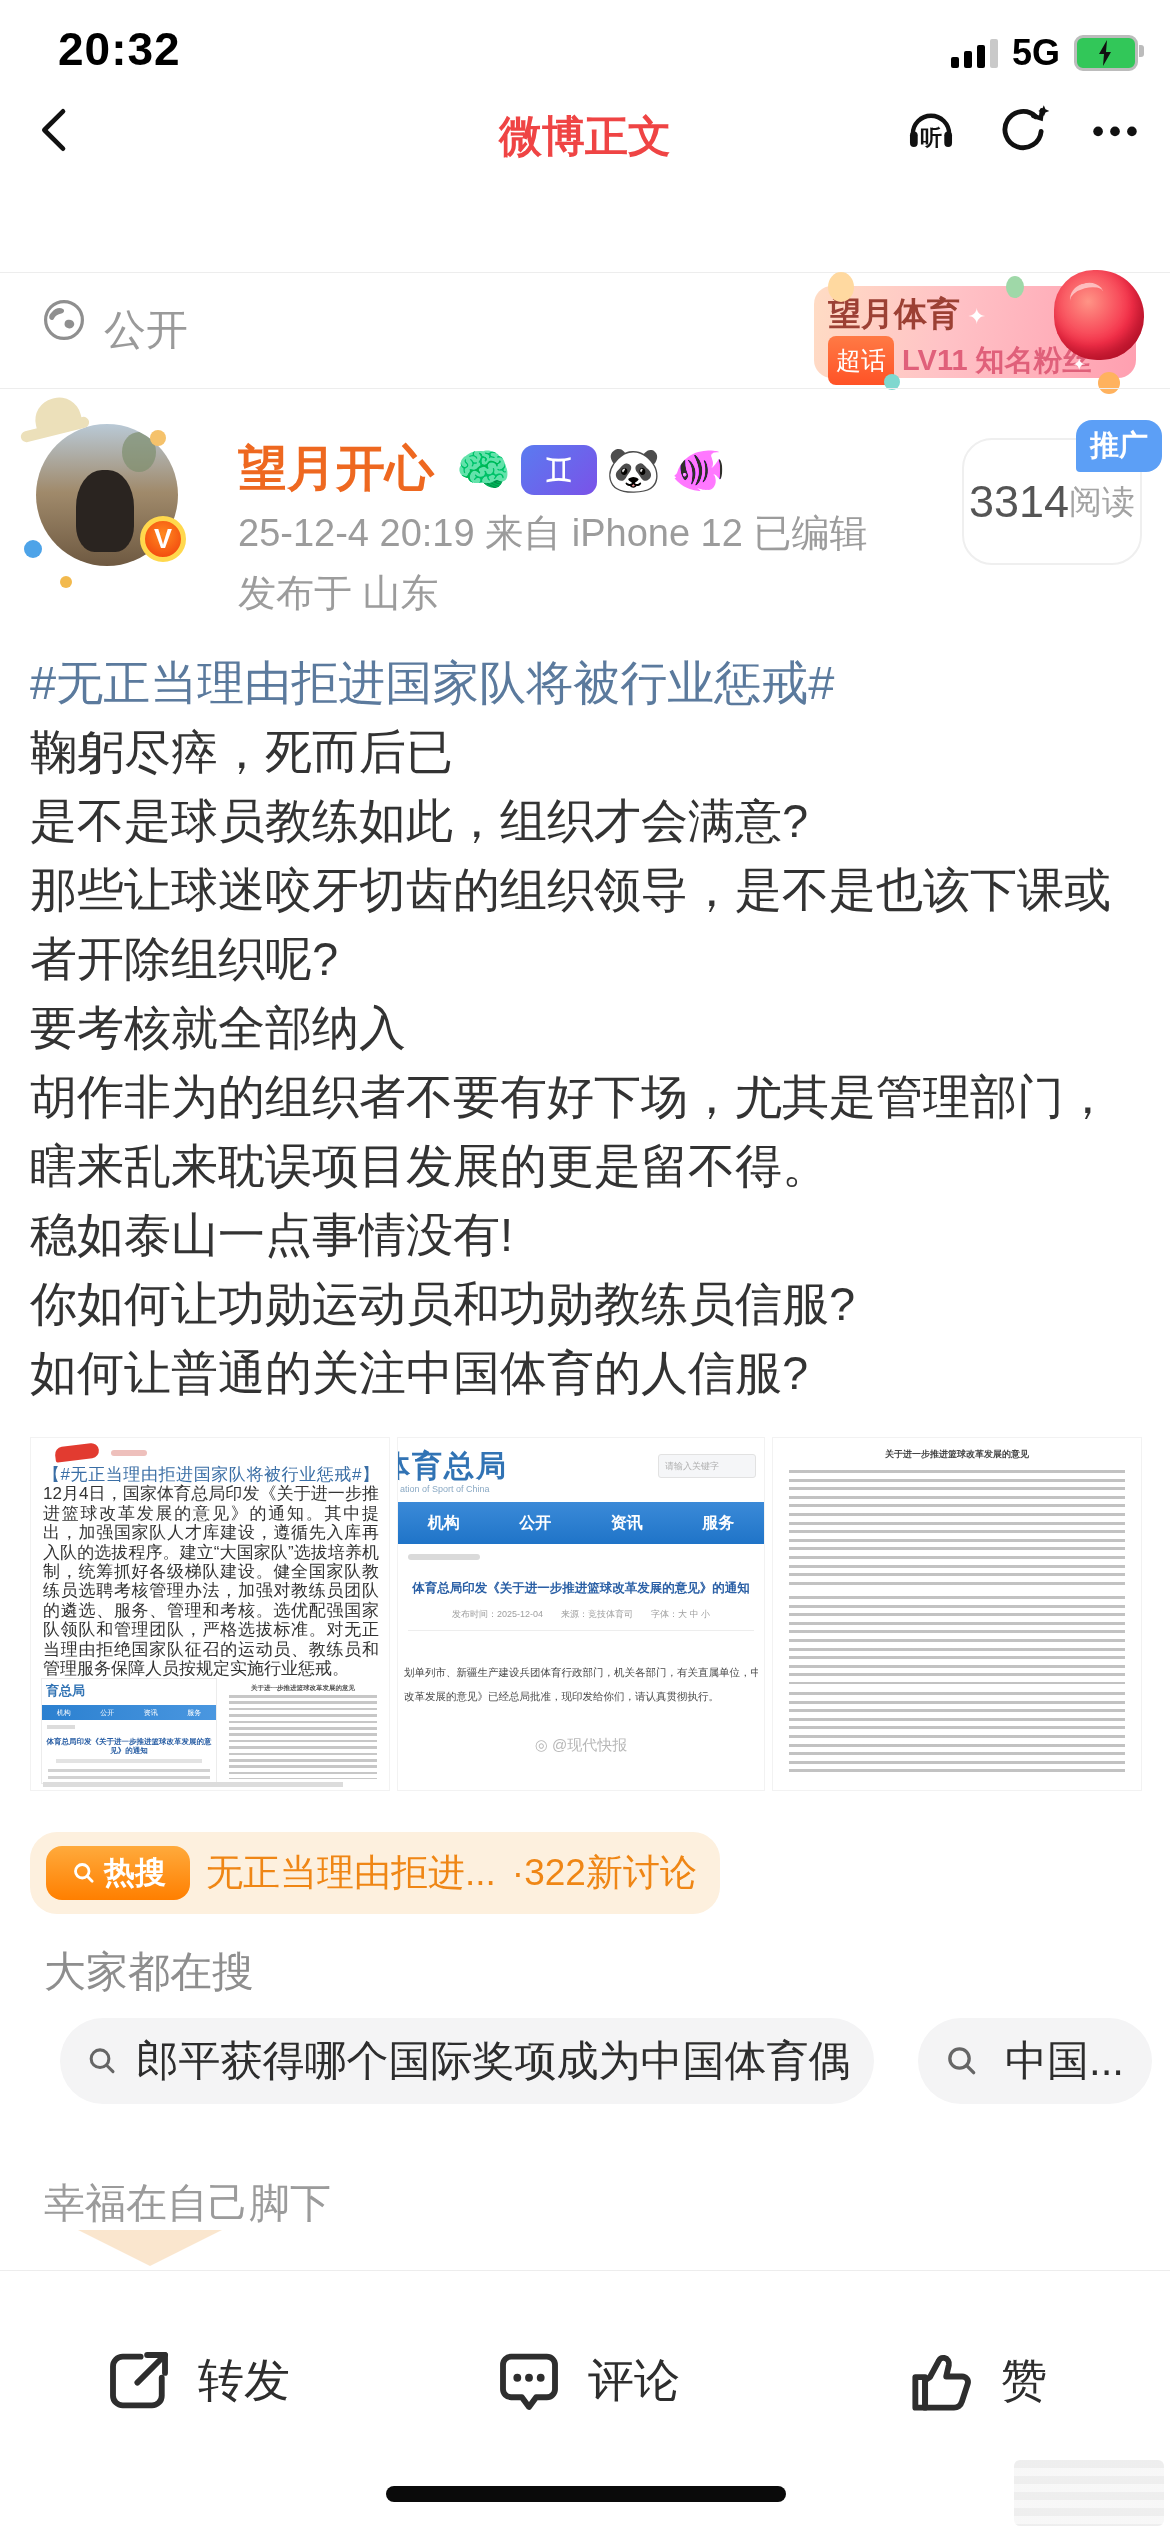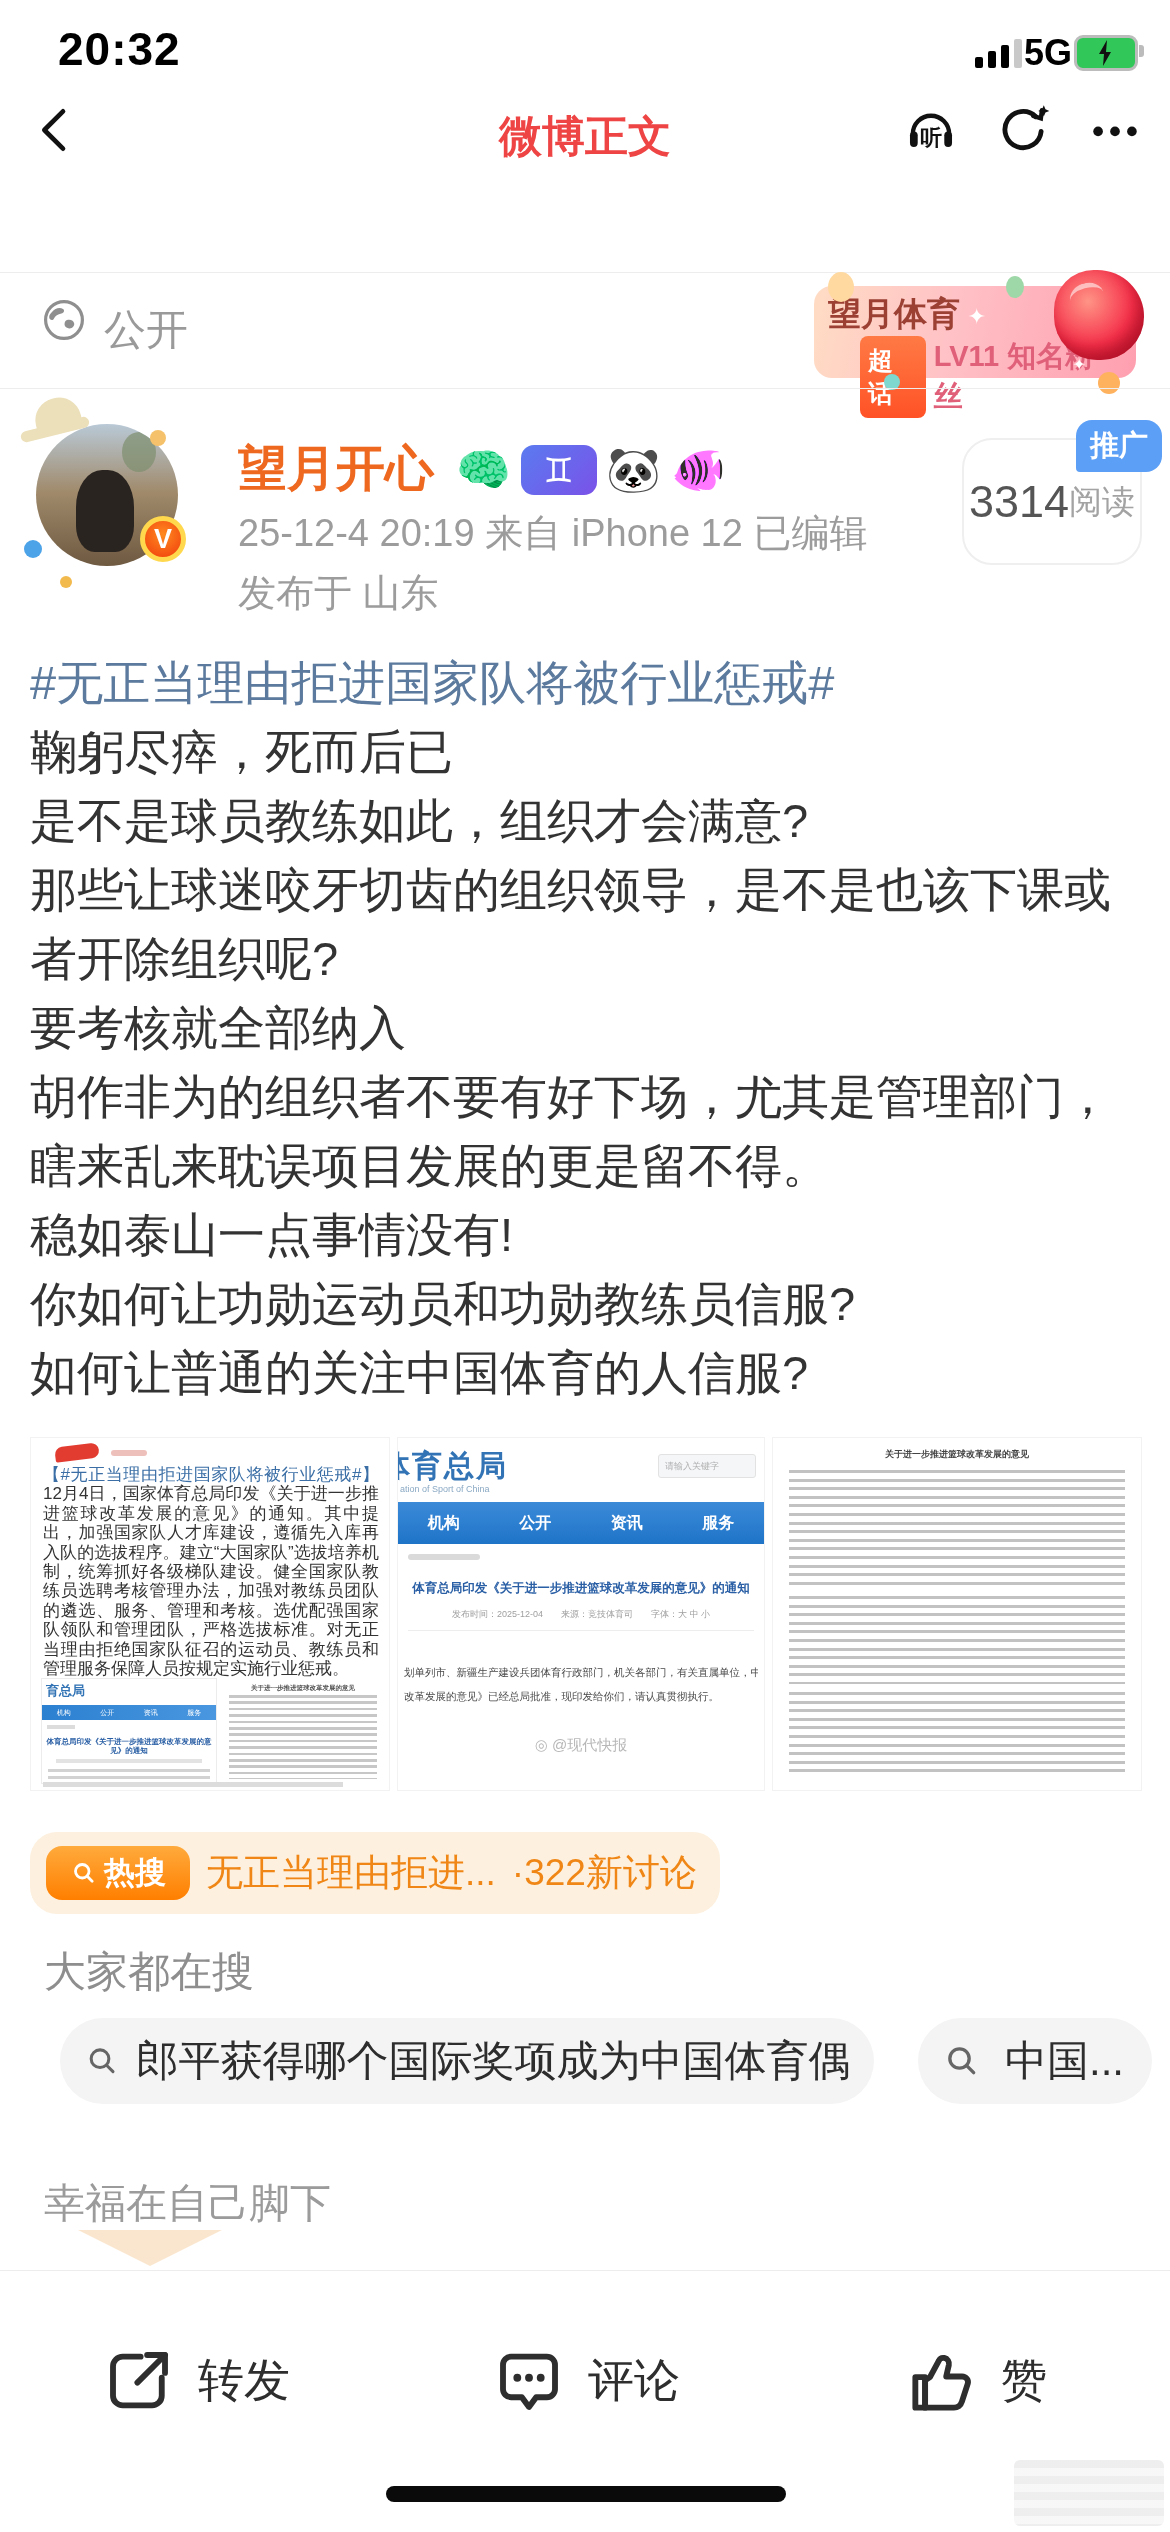--- a/index.html
+++ b/index.html
@@ -3,21 +3,21 @@
 <meta charset="utf-8">
 <style>
   html,body{margin:0;padding:0;background:#888;}
   .screen{position:relative;width:1170px;height:2532px;background:#fff;overflow:hidden;
           font-family:"Liberation Sans","DejaVu Sans",sans-serif;color:#333;margin:0 auto;}
   .abs{position:absolute;}
   svg{display:block;}
 
   
   .status-time{left:58px;top:22px;font-size:46px;font-weight:700;color:#000;letter-spacing:1px;}
-  .status-right{right:32px;top:32px;display:flex;align-items:center;gap:2px;}
+  .status-right{right:32px;top:32px;display:flex;align-items:center;gap:14px;}
   .sig-bars{display:flex;align-items:flex-end;gap:5px;height:30px;}
   .sig-bars i{display:block;width:8px;border-radius:2px;background:#000;}
   .sig-bars i:nth-child(1){height:11px}.sig-bars i:nth-child(2){height:17px}
   .sig-bars i:nth-child(3){height:23px}.sig-bars i:nth-child(4){height:29px;background:#c9c9c9}
   .net-label{font-size:36px;font-weight:700;color:#000;}
   .battery{position:relative;width:58px;height:30px;border:3px solid #bcbcbc;border-radius:9px;background:#32c759;}
   .battery:after{content:"";position:absolute;right:-9px;top:7px;width:5px;height:12px;background:#bcbcbc;border-radius:0 3px 3px 0;}
   .battery svg{position:absolute;left:17px;top:1px;}
 
   
@@ -29,22 +29,22 @@
   
   .globe{left:40px;top:296px;color:#8f8f8f;}
   .vis-label{left:104px;top:302px;font-size:42px;color:#9a9a9a;}
 
   
   .fan-card{right:34px;top:286px;width:322px;height:92px;border-radius:18px;
             background:linear-gradient(100deg,#ffdcc4,#ffc2c6 42%,#ff9fb0);
             padding:9px 14px;box-sizing:border-box;}
   .fan-title{font-size:33px;font-weight:800;color:#9c4034;line-height:38px;}
   .fan-row{display:flex;align-items:center;gap:8px;margin-top:3px;}
-  .fan-tag{background:linear-gradient(180deg,#ff7a45,#ff5226);color:#fff;font-size:25px;font-weight:700;
-           padding:8px 8px;border-radius:8px;margin-left:32px;}
+  .fan-tag{background:linear-gradient(180deg,#ff7a45,#ff5226);color:#fff;font-size:25px;font-weight:400;
+           padding:8px 8px;border-radius:8px;}
   .fan-level{font-size:29px;color:#e0607a;font-weight:600;}
   .rose{position:absolute;right:-8px;top:-16px;width:90px;height:90px;border-radius:46% 54% 50% 50%;
         background:radial-gradient(circle at 38% 35%,#ff9486,#f5304a 55%,#c01330);
         box-shadow:inset -6px -10px 14px rgba(140,0,20,.45);}
   .rose:after{content:"";position:absolute;left:16px;top:13px;width:34px;height:22px;border-radius:50%;
         border-top:5px solid rgba(255,255,255,.55);transform:rotate(-15deg);}
   .dot{position:absolute;border-radius:50%;}
   .dot-y{left:14px;top:-14px;width:26px;height:30px;background:#ffd9a0;}
   .dot-g{right:112px;top:-10px;width:18px;height:22px;background:#9fd8a8;}
   .dot-t{left:70px;bottom:-12px;width:16px;height:16px;background:#7fd8cf;}

